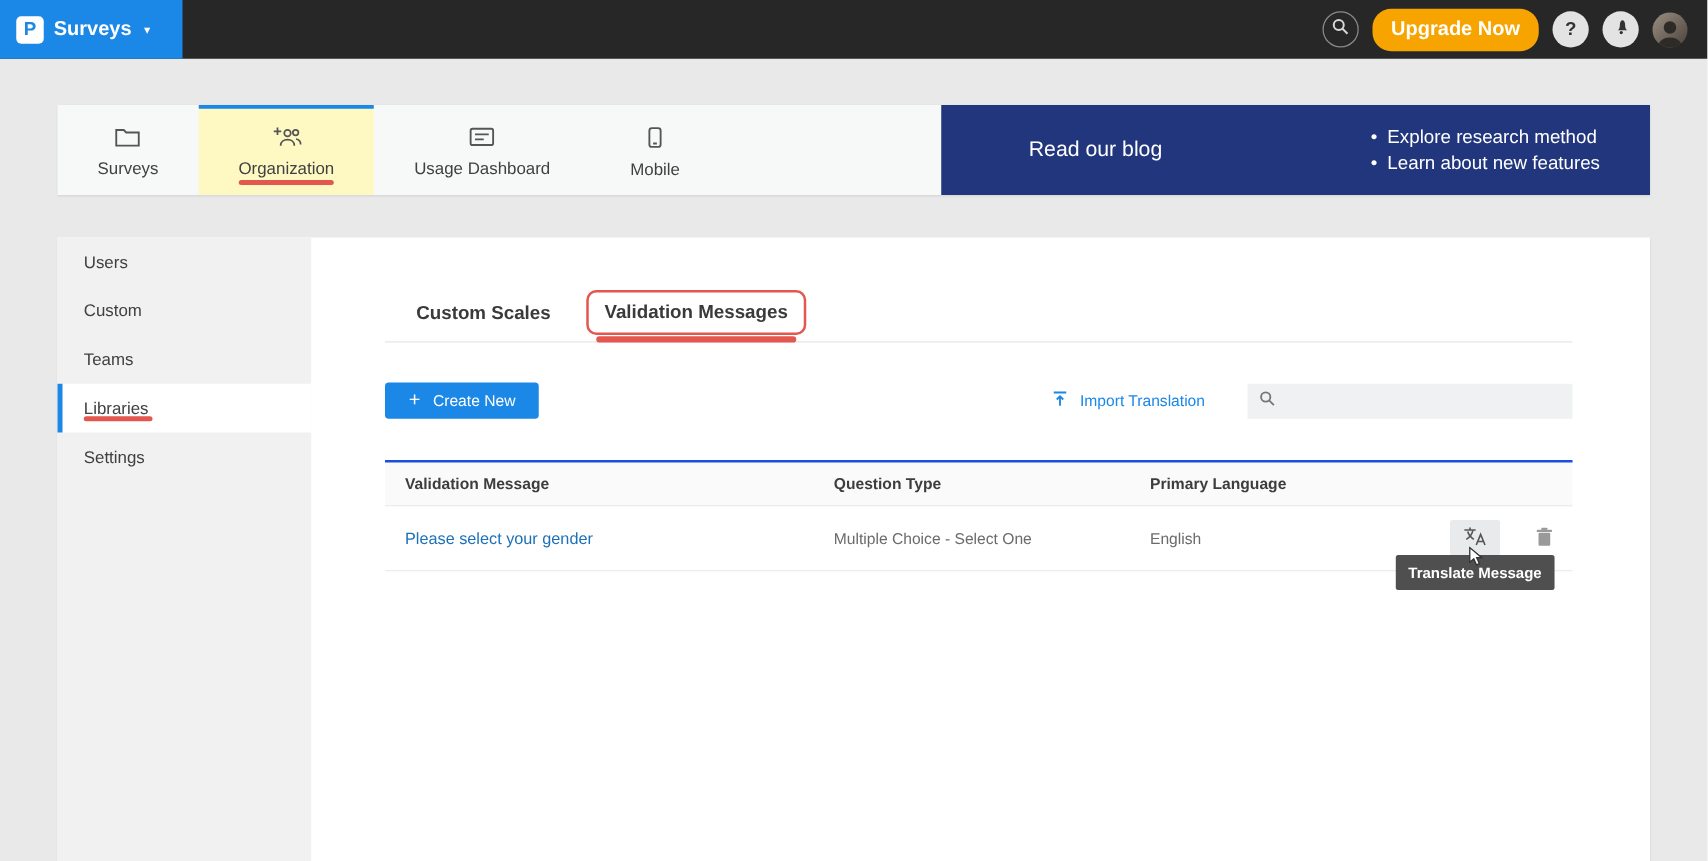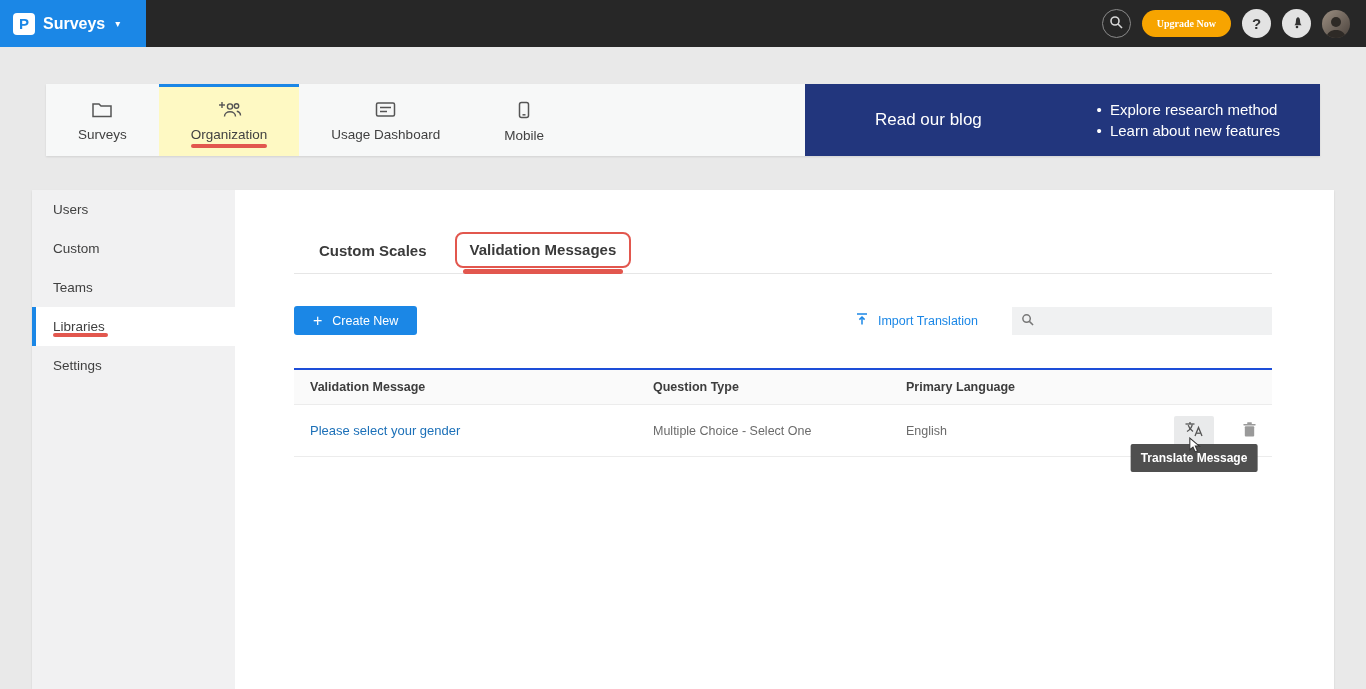--- a/index.html
+++ b/index.html
@@ -27,22 +27,22 @@
   .brand-name { color: #fff; font-size: 16px; font-weight: 600; }
   .brand-caret { color: #fff; font-size: 10px; margin-left: 2px; }
   .topbar-right { margin-left: auto; display: flex; align-items: center; gap: 11px; }
   .circle-btn {
     width: 29px; height: 29px; border-radius: 50%;
     display: flex; align-items: center; justify-content: center; cursor: pointer;
   }
   .search-circle { border: 1.5px solid #8a8a8a; background: transparent; }
   .upgrade-btn {
     background: #f7a400; color: #fff; border: none; border-radius: 15px;
-    font-size: 10px; font-weight: 700; padding: 8px 15px; cursor: pointer;
-    font-family: Liberation Serif, serif;
+    font-size: 16px; font-weight: 700; padding: 8px 15px; cursor: pointer;
+    font-family: Liberation Sans, sans-serif;
   }
   .help-circle, .bell-circle { background: #e3e3e3; }
   .help-glyph { font-size: 15px; font-weight: bold; color: #333; }
   .avatar {
     width: 28px; height: 28px; border-radius: 50%; overflow: hidden;
     background: linear-gradient(135deg,#9c8f82,#4a423c); cursor: pointer;
     display: flex; align-items: flex-end; justify-content: center;
   }
 
   
@@ -56,30 +56,30 @@
     justify-content: center; gap: 6px; color: #414141; font-size: 13.5px;
     cursor: pointer; position: relative; border-top: 3px solid transparent;
   }
   .nav-tab.active { background: #fef9c3; border-top-color: #1b87e6; }
   .annot-bar {
     position: absolute; height: 4px; background: #e2574e; border-radius: 3px;
   }
   .nav-tab .annot-bar { bottom: 8px; left: 50%; transform: translateX(-50%); width: 76px; }
 
   .blog-panel {
-    width: 515px; background: #22367d; color: #fff;
+    width: 567px; background: #22367d; color: #fff;
     display: flex; align-items: center; padding: 0 40px 0 70px;
   }
   .blog-title { font-size: 17px; font-weight: 500; }
   .blog-bullets { margin-left: auto; list-style: none; font-size: 15px; line-height: 21px; }
   .blog-bullets li::before { content: "•"; margin-right: 8px; }
 
   
   .main-card {
-    margin: 34px 32px 0; background: #fff; display: flex; min-height: 499px;
+    margin: 34px 46px 0; background: #fff; display: flex; min-height: 499px;
     box-shadow: 0 1px 2px rgba(0,0,0,.10);
   }
   .sidebar { width: 203px; background: #f1f1f2; flex-shrink: 0; }
   .side-item {
     height: 39px; display: flex; align-items: center; padding-left: 17px;
     font-size: 13.5px; color: #404040; cursor: pointer; position: relative;
     border-left: 4px solid transparent;
   }
   .side-item.active { background: #fff; border-left-color: #1b87e6; }
   .side-item .annot-bar { left: 17px; top: 26px; width: 55px; }

